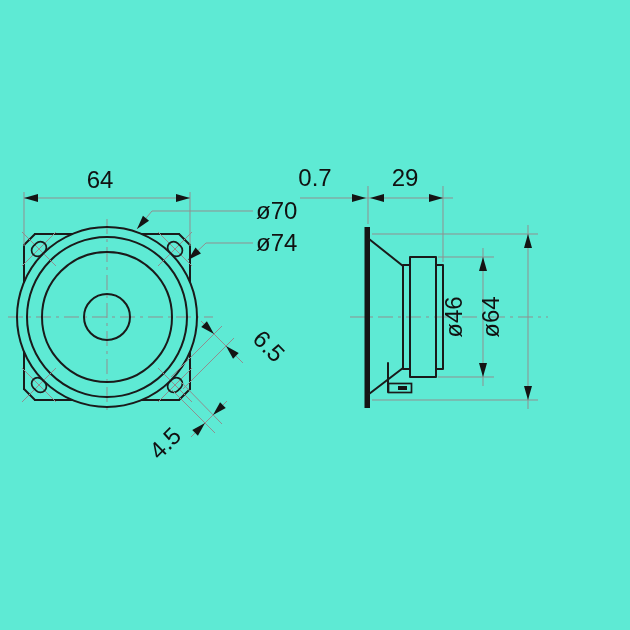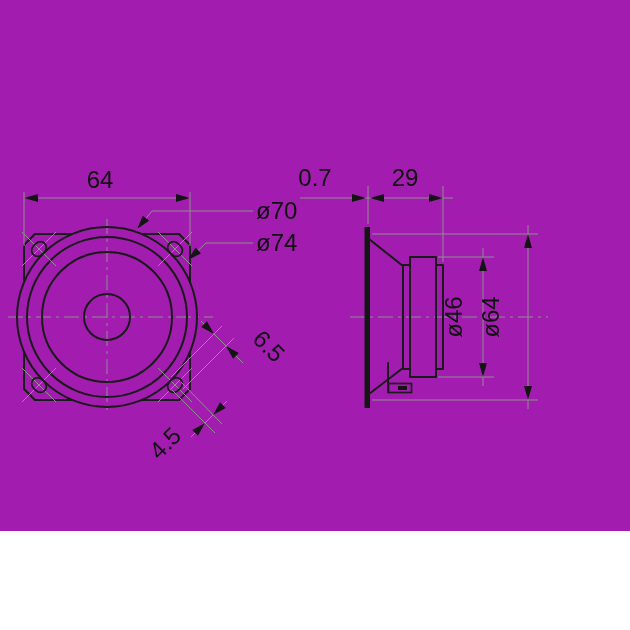--- a/index.html
+++ b/index.html
@@ -1,17 +1,17 @@
 <!DOCTYPE html>
 <html><head>
 <meta charset="utf-8">
 <style>
   html,body{margin:0;padding:0;background:#fff;}
   .canvas{
-    position:relative;width:630px;height:531px;background:#a21caf;
+    position:relative;width:630px;height:630px;background:#5eead4;
     font-family:"Liberation Sans", sans-serif;
   }
   svg{display:block;}
   .thick{stroke:#1a1a1a;stroke-width:2;fill:none;stroke-linecap:round;stroke-linejoin:round;}
   .med{stroke:#1a1a1a;stroke-width:1.7;fill:none;}
   .thin{stroke:#8f8f8f;stroke-width:1;fill:none;}
   .cl{stroke:#8f8f8f;stroke-width:1;fill:none;stroke-dasharray:15 5 3 5;}
   .arr{fill:#141414;stroke:none;}
   .solid{fill:#151515;stroke:none;}
   text.dim{font-family:"Liberation Sans", sans-serif;font-size:24px;fill:#111;}

